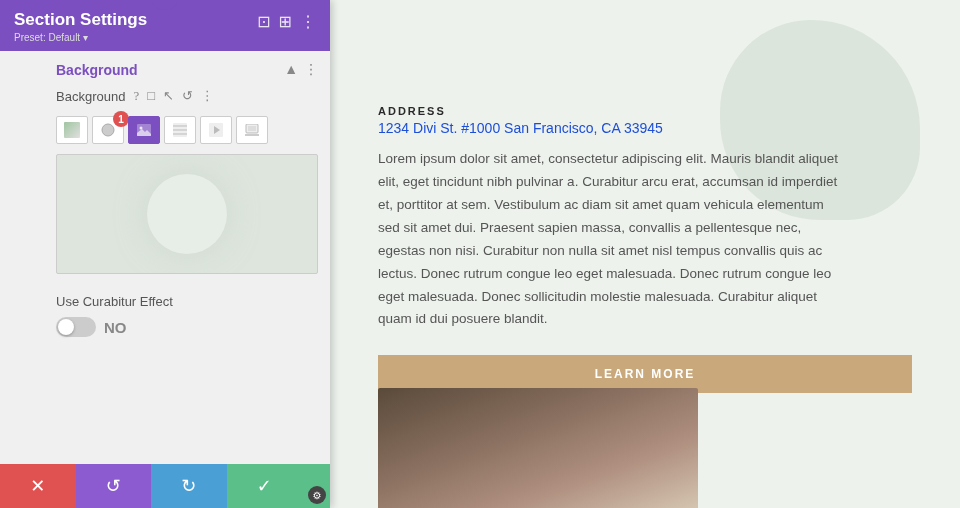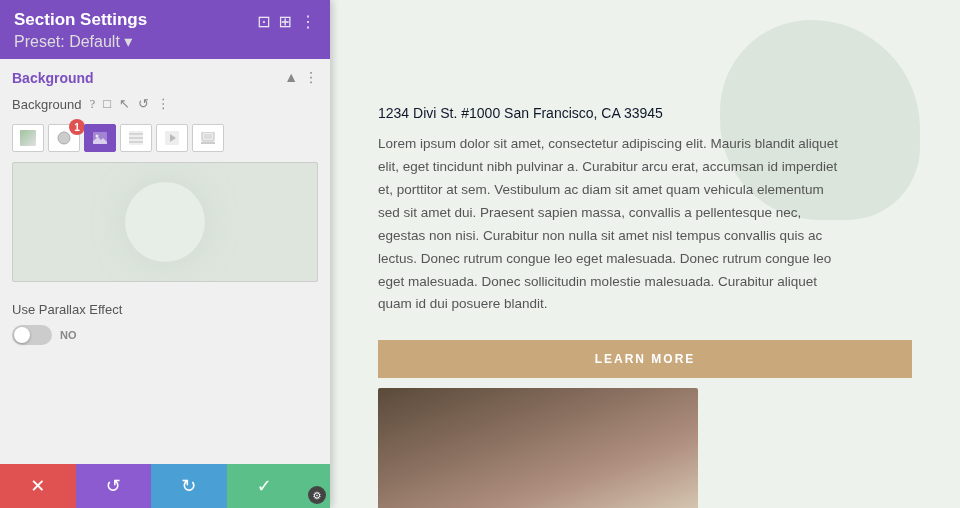--- a/index.html
+++ b/index.html
@@ -27,21 +27,21 @@
     .panel-header {
       background: #7b4fbf;
       color: #fff;
       padding: 10px 14px 8px;
       display: flex;
       justify-content: space-between;
       align-items: flex-start;
     }
     .panel-header-title-area { display: flex; flex-direction: column; }
     .panel-header-title { font-size: 17px; font-weight: bold; font-family: sans-serif; }
-    .panel-header-preset { font-size: 16px; color: #ddd; font-family: sans-serif; margin-top: 2px; }
+    .panel-header-preset { font-size: 10px; color: #ddd; font-family: sans-serif; margin-top: 2px; }
     .panel-header-icons { display: flex; gap: 8px; align-items: center; margin-top: 2px; }
     .panel-header-icon { color: #fff; font-size: 16px; cursor: pointer; opacity: 0.85; }
 
     .panel-tabs {
       background: #7b4fbf;
       display: flex;
     }
     .panel-tab {
       flex: 1;
       text-align: center;
@@ -55,20 +55,21 @@
     .panel-tab.active {
       color: #fff;
       background: #6a3dad;
       border-bottom: 3px solid #fff;
     }
 
     .panel-body {
       flex: 1;
       overflow-y: auto;
       background: #f0f0f0;
+      padding-left: 44px;
     }
 
     .section-header {
       display: flex;
       justify-content: space-between;
       align-items: center;
       padding: 10px 12px 6px;
     }
     .section-title {
       font-size: 14px;
@@ -155,21 +156,21 @@
     }
     .toggle-knob {
       width: 16px; height: 16px;
       background: #fff;
       border-radius: 50%;
       position: absolute;
       top: 2px; left: 2px;
       box-shadow: 0 1px 3px rgba(0,0,0,0.3);
     }
     .toggle-no {
-      font-size: 11px; color: #888; font-family: sans-serif; font-weight: bold;
+      font-size: 15px; color: #888; font-family: sans-serif; font-weight: bold;
     }
 
     .bg-size-label {
       padding: 6px 12px 2px;
       font-size: 13px; color: #555; font-family: sans-serif;
     }
 
     
     .panel-toolbar {
       display: flex;
@@ -251,21 +252,21 @@
     .address-label {
       font-size: 11px;
       letter-spacing: 2px;
       color: #2a2a2a;
       font-family: sans-serif;
       font-weight: bold;
       margin-bottom: 3px;
     }
     .address-value {
       font-size: 14px;
-      color: #0f172a;
+      color: #1d4ed8;
       font-family: sans-serif;
     }
 
     .body-text {
       font-size: 13.5px;
       color: #555;
       line-height: 1.7;
       margin-bottom: 24px;
       position: relative; z-index: 1;
       font-family: sans-serif;
@@ -387,21 +388,21 @@
             <line x1="0" y1="11" x2="14" y2="11" stroke="#bbb" stroke-width="1.5"></line>
           </svg>
       </div>
     </div>
 
     <div class="bg-preview">
       <div class="bg-preview-inner"></div>
     </div>
 
     <div class="parallax-section">
-      <div class="parallax-label">Use Parallax Effect</div>
+      <div class="parallax-label">Use Curabitur Effect</div>
       <div class="toggle-row">
         <div class="toggle">
           <div class="toggle-knob"></div>
         </div>
         <span class="toggle-no">NO</span>
       </div>
     </div>
 
 
   </div>
@@ -425,20 +426,21 @@
   </div>
 </div>
 
 <div class="content-area">
 
   <h1 class="page-title">
     <br>
   </h1>
 
   <div class="address-section">
+    <div class="address-label">ADDRESS</div>
     <div class="address-value">1234 Divi St. #1000 San Francisco, CA 33945</div>
   </div>
 
   <p class="body-text">Lorem ipsum dolor sit amet, consectetur adipiscing elit. Mauris blandit aliquet elit, eget tincidunt nibh pulvinar a. Curabitur arcu erat, accumsan id imperdiet et, porttitor at sem. Vestibulum ac diam sit amet quam vehicula elementum sed sit amet dui. Praesent sapien massa, convallis a pellentesque nec, egestas non nisi. Curabitur non nulla sit amet nisl tempus convallis quis ac lectus. Donec rutrum congue leo eget malesuada. Donec rutrum congue leo eget malesuada. Donec sollicitudin molestie malesuada. Curabitur aliquet quam id dui posuere blandit.</p>
 
   <button class="learn-more-btn">LEARN MORE</button>
 
   <div class="bottom-image"></div>
 
 </div>

